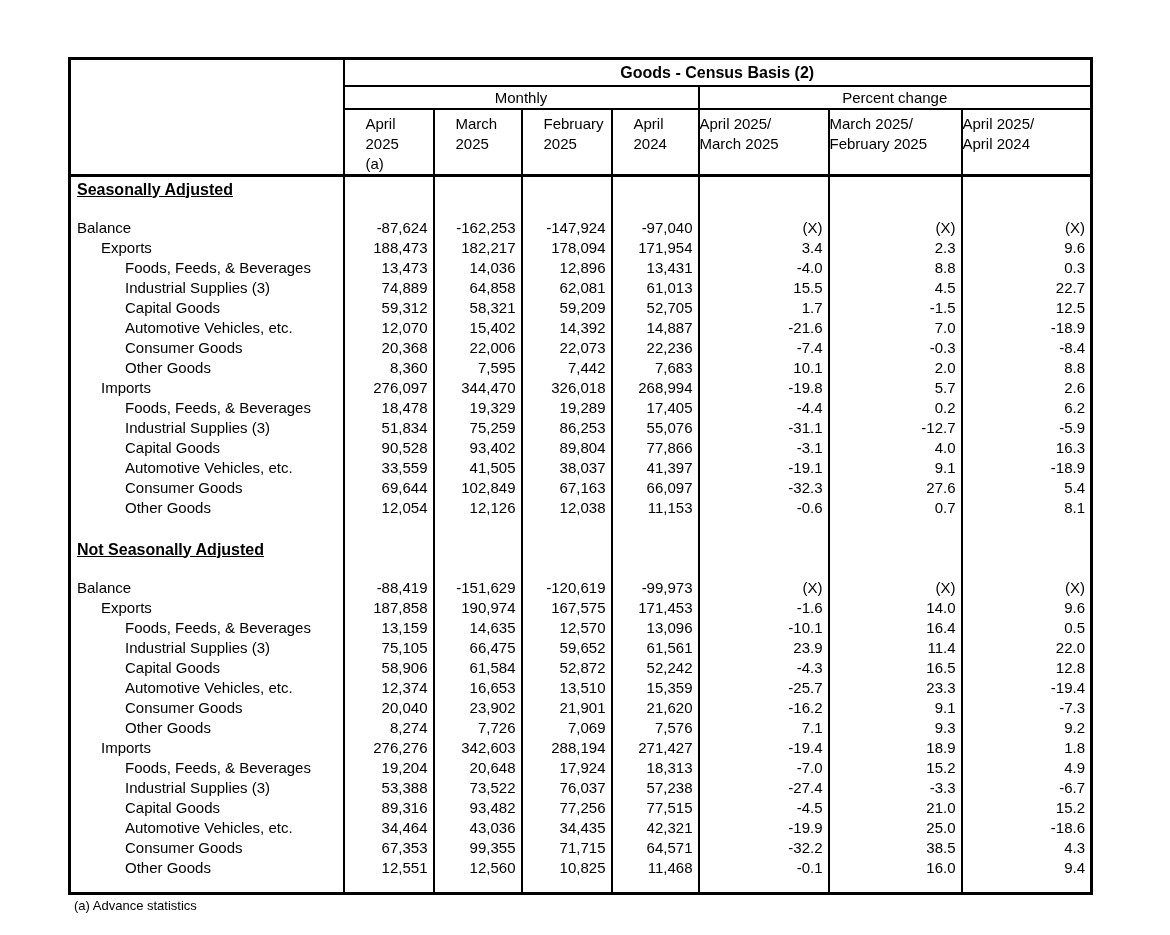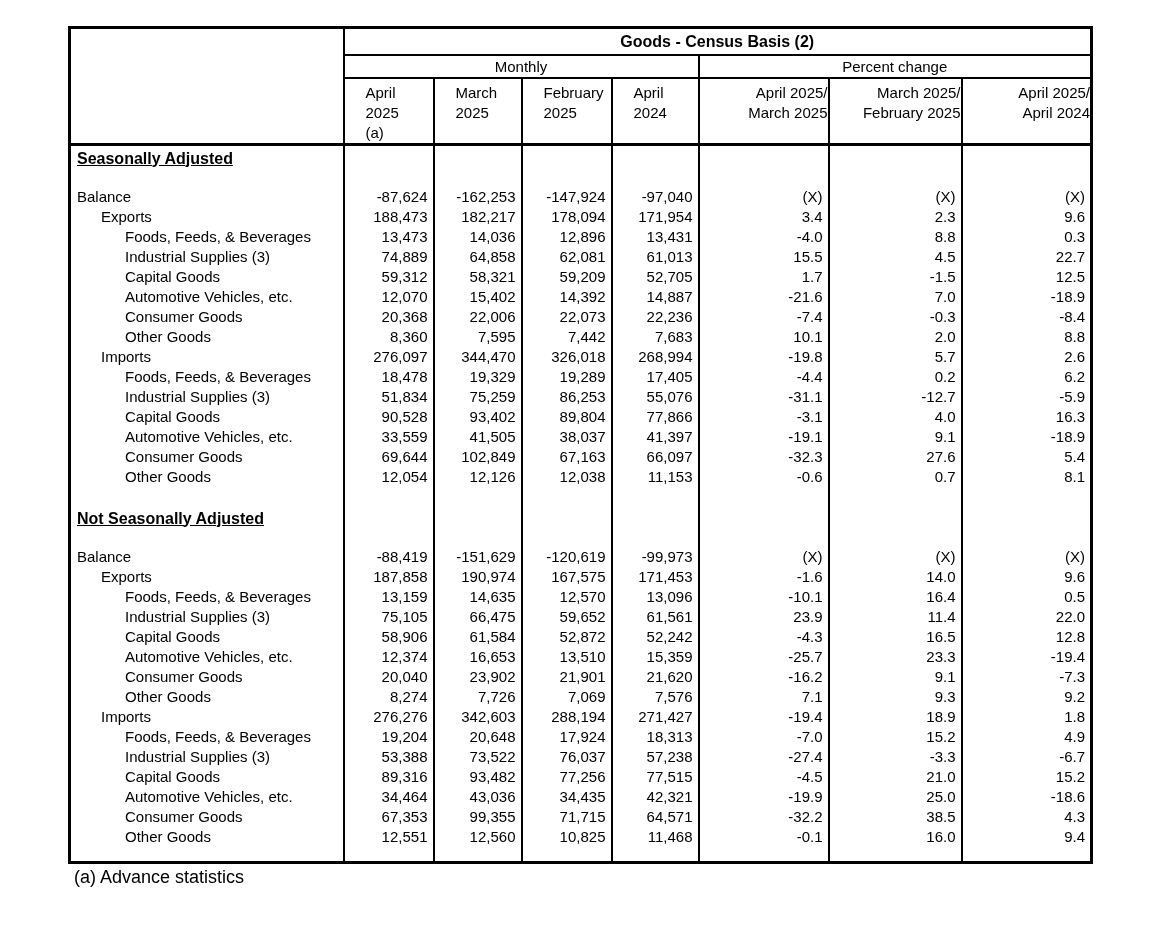--- a/index.html
+++ b/index.html
@@ -1,37 +1,37 @@
 <!DOCTYPE html>
 <html><head>
 <meta charset="utf-8">
 <style>
   html,body{margin:0;padding:0;background:#ffffff;color:#000;}
   body{width:1170px;height:935px;font-family:"Liberation Sans",sans-serif;overflow:hidden;}
   .page{padding:26px 0 0 68px;}
   .title{font-size:25px;font-weight:bold;letter-spacing:-0.3px;margin:0 0 3px 4px;white-space:nowrap;}
   .subtitle{font-size:13.5px;margin:0 0 7px 5px;white-space:nowrap;}
-  table{border-collapse:collapse;table-layout:fixed;width:1022px;border:3px solid #000;background:#fff;}
+  table{border-collapse:collapse;table-layout:fixed;width:1022px;border:3px solid #000;background:#fff;margin-top:31px;}
   th,td{padding:0;margin:0;}
   th{font-weight:normal;}
   .corner{border-right:2px solid #000;border-bottom:3px solid #000;}
   .goods{border-bottom:2px solid #000;font-weight:bold;font-size:16px;text-align:center;height:25px;line-height:25px;}
   .monthly{border-bottom:2px solid #000;font-size:15px;text-align:center;height:21px;line-height:21px;}
   .pctchg{border-left:2px solid #000;border-bottom:2px solid #000;font-size:15px;text-align:center;height:21px;line-height:21px;}
   .colhead{border-left:2px solid #000;border-bottom:3px solid #000;font-size:15px;vertical-align:top;padding-top:4px;height:60px;}
   .colhead div{line-height:20px;}
   .mcol{text-align:left;padding-left:21px;}
-  .pcol{text-align:right;}
+  .pcol{text-align:left;}
   td{font-size:15px;line-height:20px;vertical-align:bottom;}
   .lbl{text-align:left;padding-left:6px;white-space:nowrap;}
   .ind1{padding-left:30px;}
   .ind2{padding-left:54px;}
   .val{border-left:2px solid #000;text-align:right;padding-right:5px;white-space:nowrap;}
   .sec{font-weight:bold;text-decoration:underline;font-size:16px;}
-  .footnote{font-size:18px;margin:3px 16px 0 6px;}
+  .footnote{font-size:13px;margin:3px 16px 0 6px;}
 </style>
 </head>
 <body>
 
 <div class="page">
 
   <table>
     <colgroup>
       <col style="width:274px">
         <col style="width:90px">

